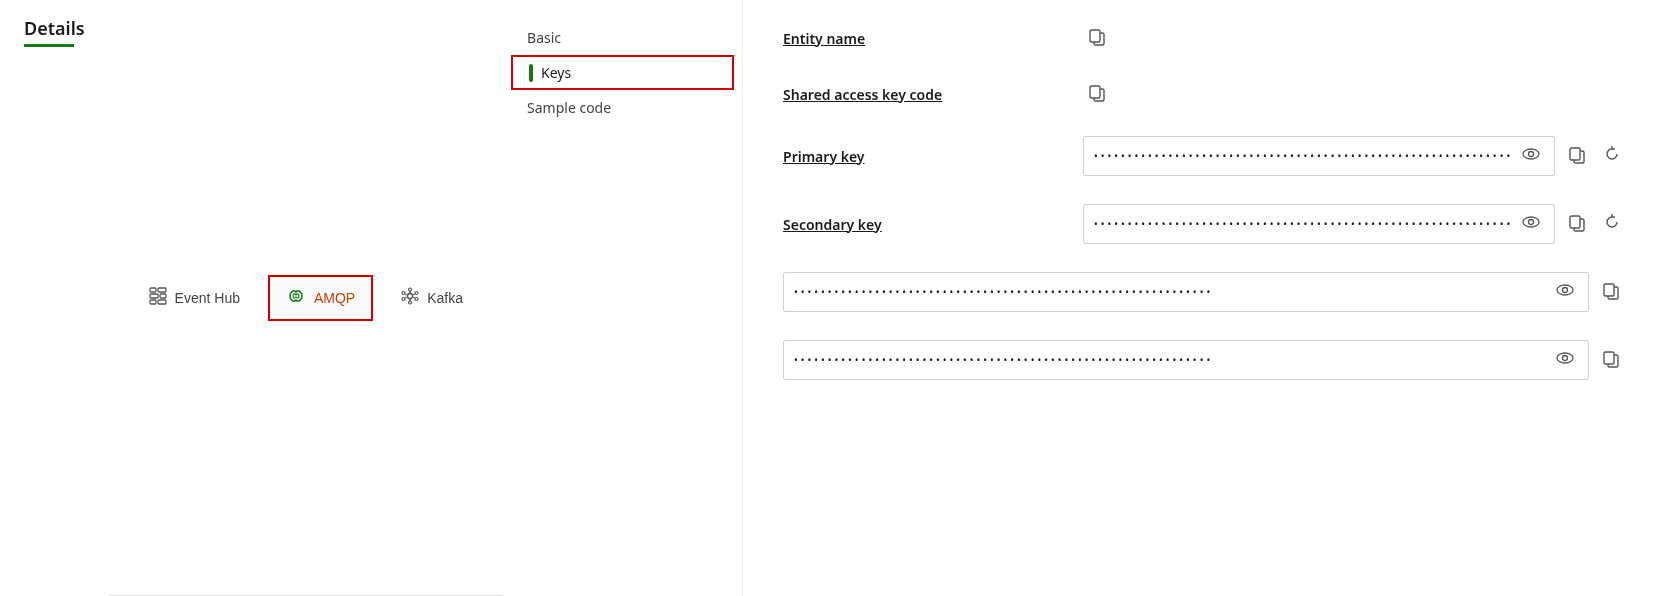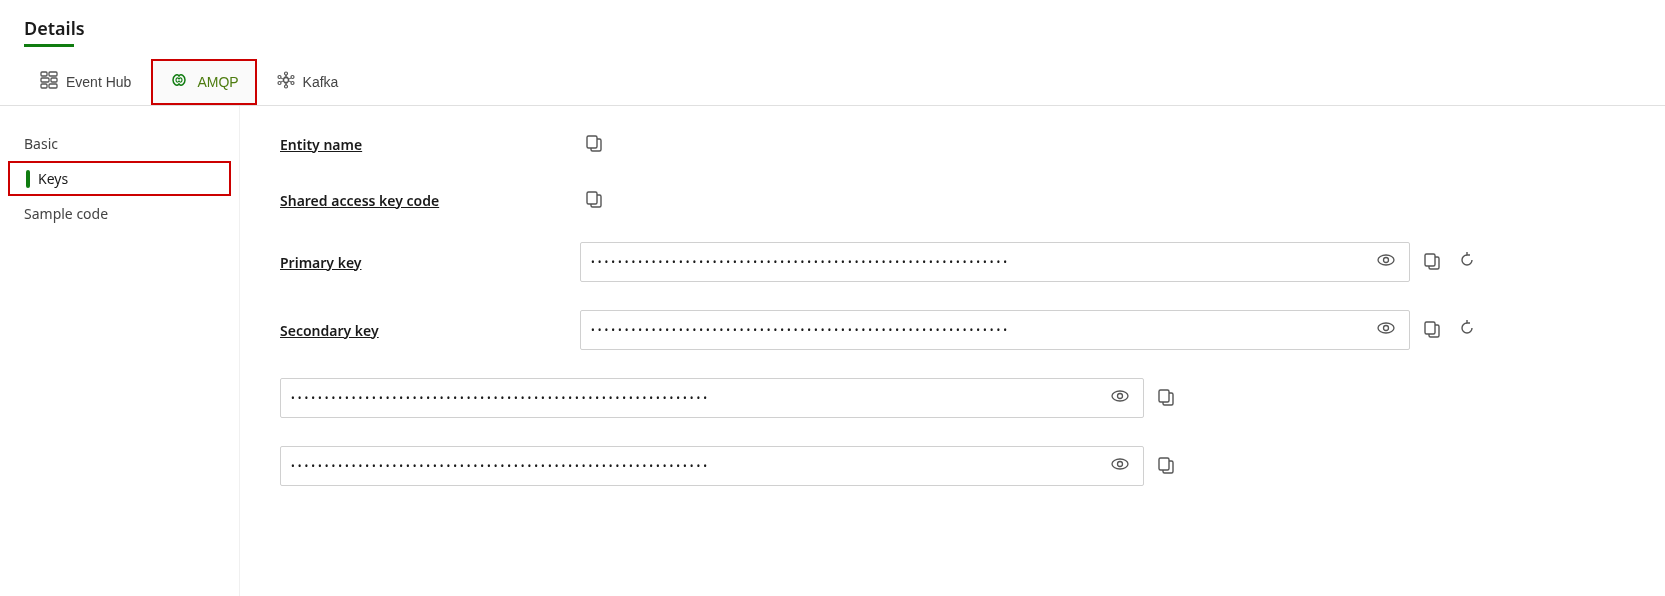--- a/index.html
+++ b/index.html
@@ -7,21 +7,21 @@
       font-family: 'Segoe UI', system-ui, sans-serif;
       background: #fff;
       color: #1a1a1a;
       font-size: 14px;
       width: 1665px;
       min-height: 596px;
     }
 
     .page-container {
       display: flex;
-      flex-direction: column;
+      flex-direction: row;
       height: 596px;
       overflow: hidden;
     }
 
     
     .header {
       padding: 16px 24px 0 24px;
     }
 
     .page-title {
@@ -35,21 +35,21 @@
       width: 50px;
       height: 3px;
       background: #107c10;
       margin-bottom: 12px;
     }
 
     
     .tab-bar {
       display: flex;
       align-items: center;
-      gap: 4px;
+      gap: 12px;
       padding: 0 24px;
       border-bottom: 1px solid #e0e0e0;
       margin-bottom: 0;
     }
 
     .tab {
       display: flex;
       align-items: center;
       gap: 8px;
       padding: 10px 16px;
@@ -224,21 +224,21 @@
       <span>Event Hub</span>
     </button>
 
     <button class="tab active">
       <span class="tab-icon">
         <svg width="20" height="18" viewBox="0 0 20 18" fill="none" xmlns="http://www.w3.org/2000/svg">
           <path d="M4 9 C4 5 8 2 10 5 C12 2 16 5 16 9 C16 13 12 16 10 13 C8 16 4 13 4 9Z" stroke="#107c10" stroke-width="1.5" fill="none"></path>
           <path d="M7 9 C7 7 8.5 6 10 8 C11.5 6 13 7 13 9 C13 11 11.5 12 10 10 C8.5 12 7 11 7 9Z" stroke="#107c10" stroke-width="1.2" fill="none"></path>
         </svg>
       </span>
-      <span style="color:#4d7c0f;font-weight:500;">AMQP</span>
+      <span style="color:#c2410c;font-weight:500;">AMQP</span>
     </button>
 
     <button class="tab">
       <span class="tab-icon">
         <svg width="18" height="18" viewBox="0 0 18 18" fill="none" xmlns="http://www.w3.org/2000/svg">
           <circle cx="9" cy="9" r="2.5" stroke="#555" stroke-width="1.3"></circle>
           <circle cx="9" cy="2.5" r="1.5" stroke="#555" stroke-width="1.2"></circle>
           <circle cx="9" cy="15.5" r="1.5" stroke="#555" stroke-width="1.2"></circle>
           <circle cx="2.5" cy="6" r="1.5" stroke="#555" stroke-width="1.2"></circle>
           <circle cx="15.5" cy="6" r="1.5" stroke="#555" stroke-width="1.2"></circle>

